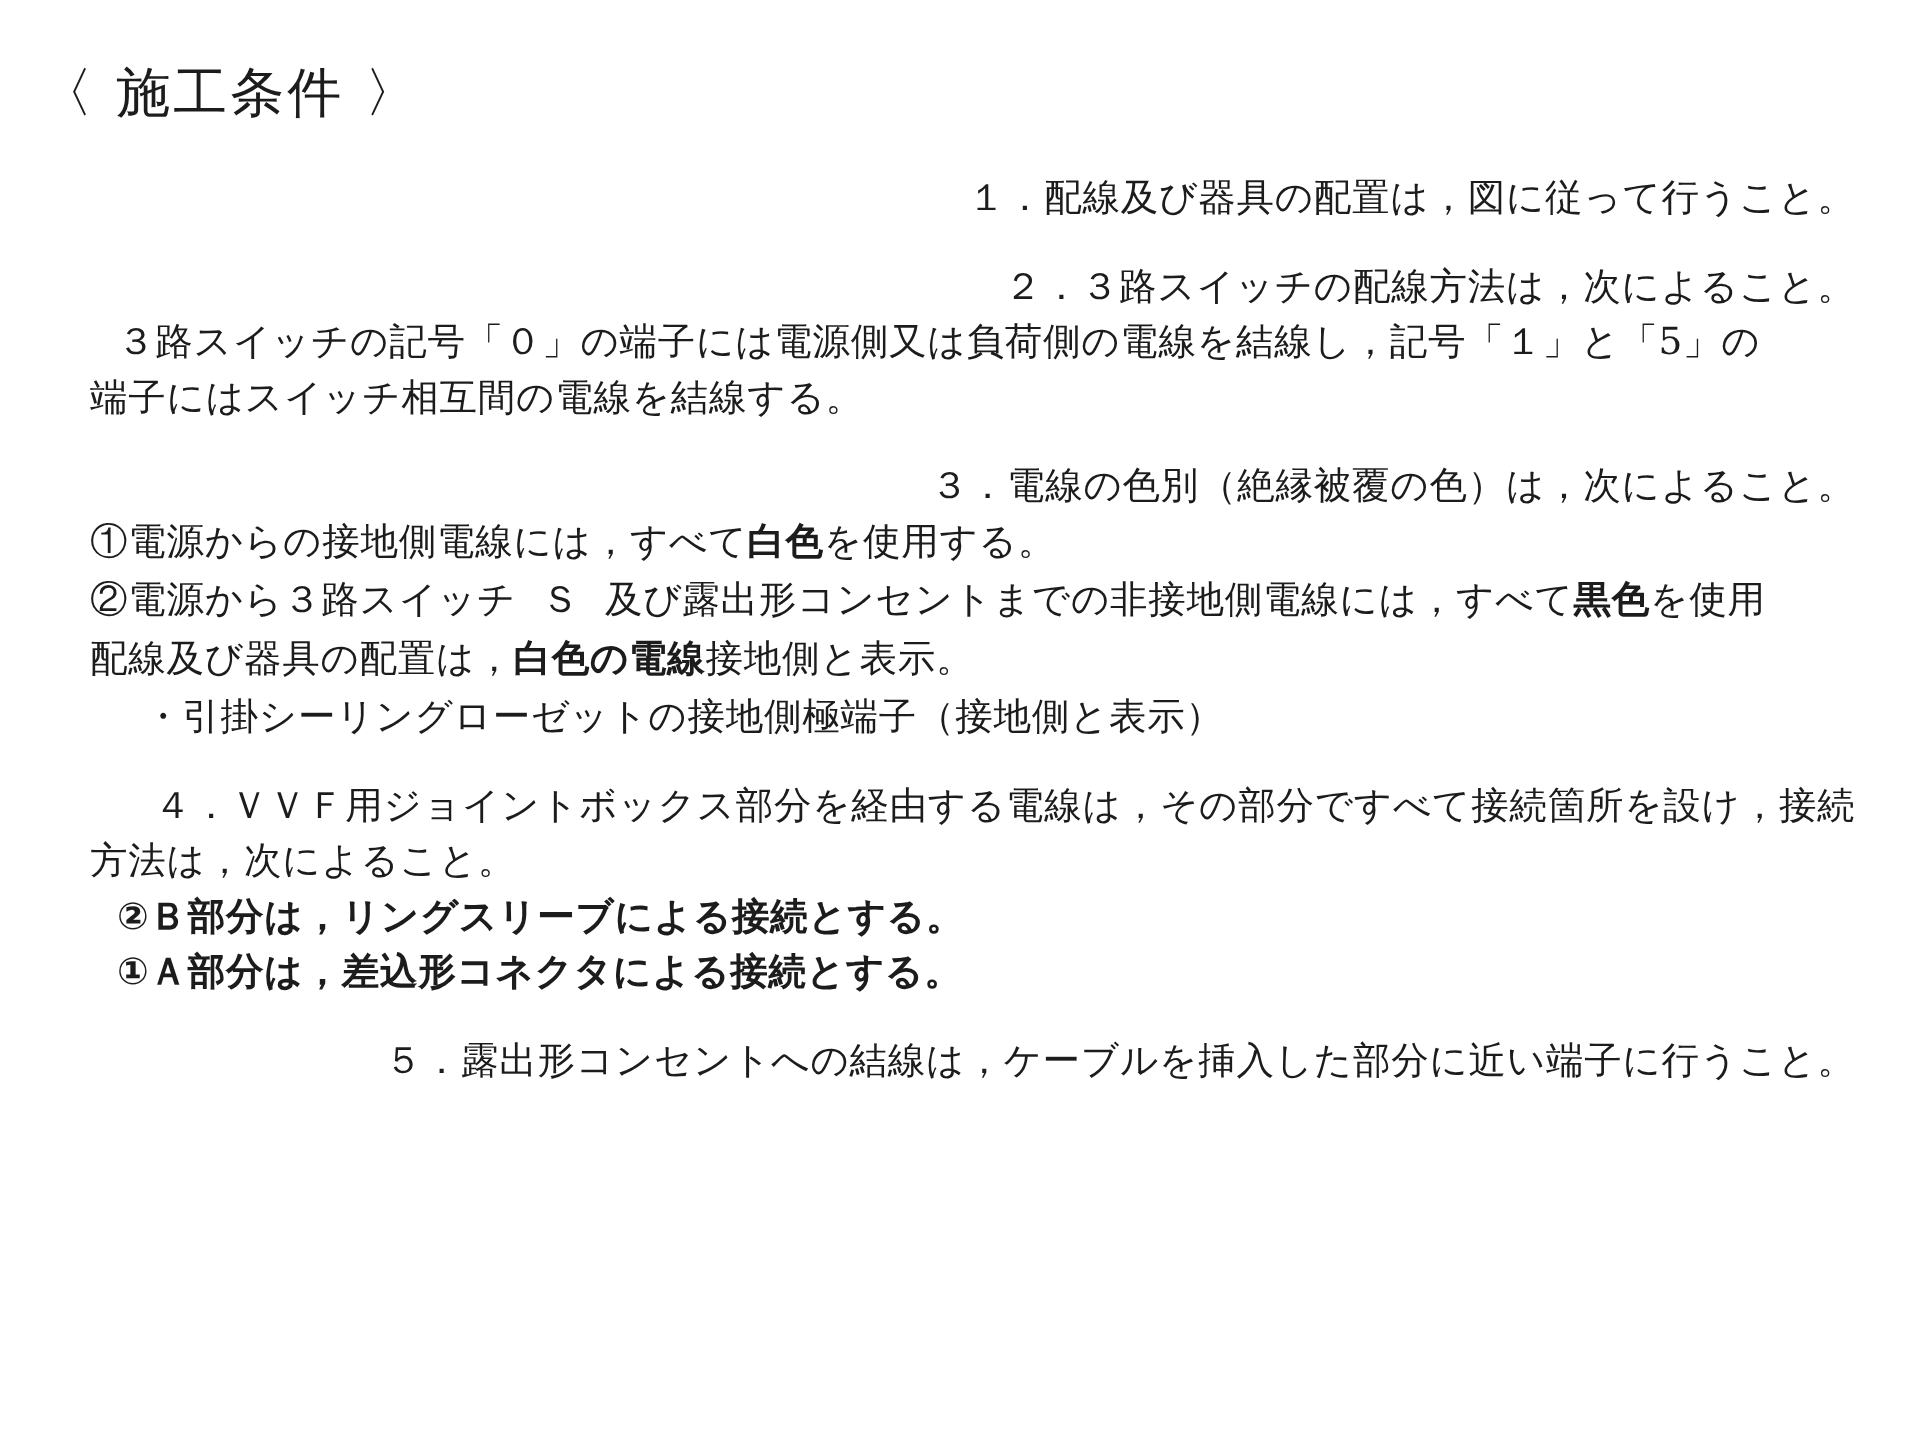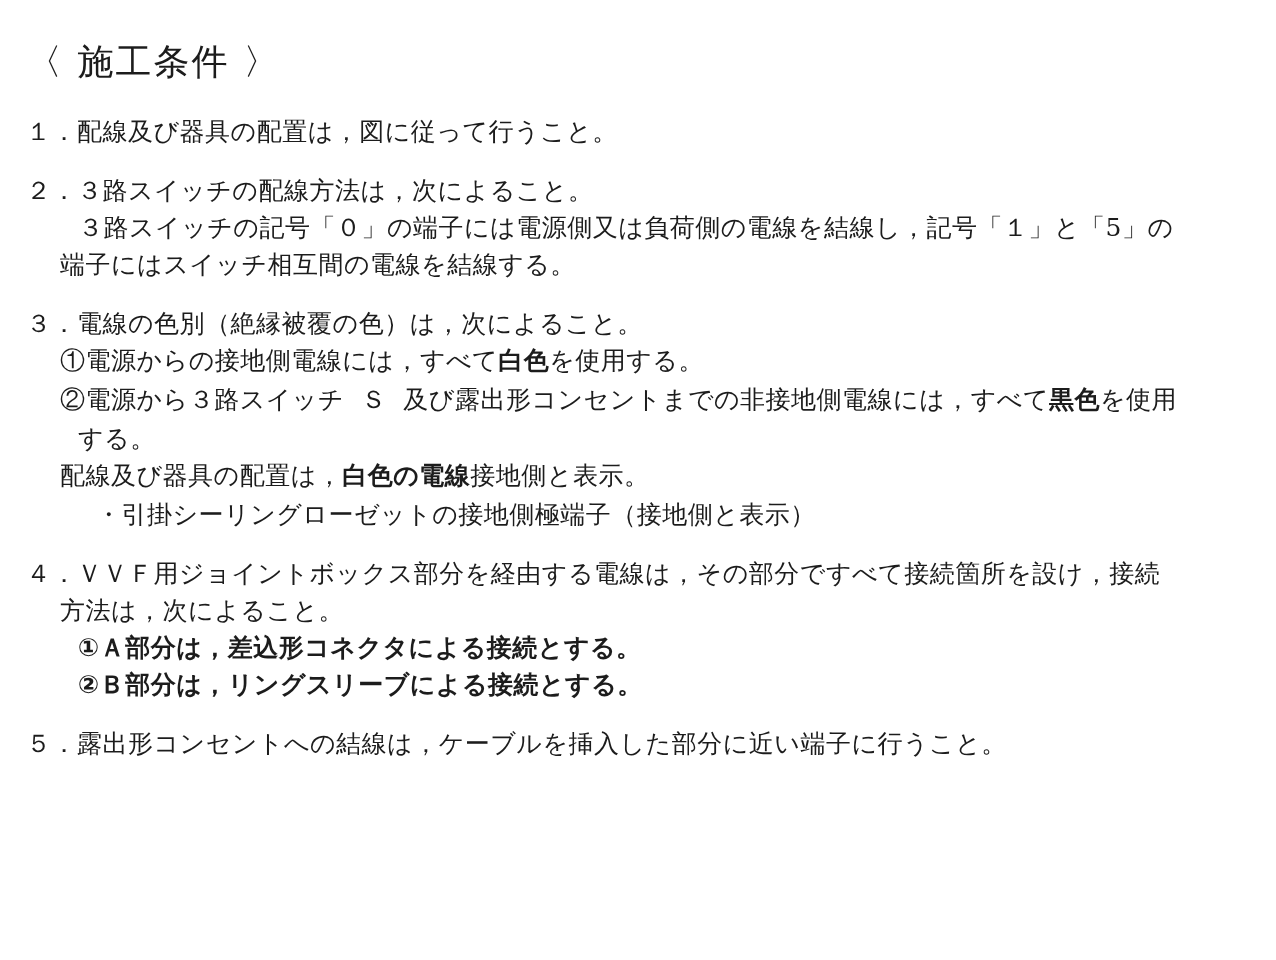--- a/index.html
+++ b/index.html
@@ -32,21 +32,21 @@
     margin-bottom: 22px;
   }
   .line {
     font-size: 25px;
     line-height: 1.48;
     letter-spacing: 0.5px;
     white-space: pre-wrap;
   }
   .indent-1 { padding-left: 34px; }
   .indent-2 { padding-left: 52px; }
-  .hang { padding-left: 34px; text-indent: -34px; }
+  .hang { padding-left: 34px; text-indent: -34px; text-align: right; }
   .bullet { padding-left: 88px; text-indent: -18px; }
   .b {
     font-family: Liberation Mono, monospace;
     font-weight: bold;
   }
   .gothic {
     font-family: "DejaVu Sans", "Liberation Sans", sans-serif;
     font-weight: bold;
     letter-spacing: 0.5px;
   }
@@ -65,29 +65,28 @@
   <div class="section">
     <div class="line hang">２．３路スイッチの配線方法は，次によること。</div>
     <div class="line indent-2">３路スイッチの記号「０」の端子には電源側又は負荷側の電線を結線し，記号「１」と「5」の</div>
     <div class="line indent-1">端子にはスイッチ相互間の電線を結線する。</div>
   </div>
 
   <div class="section">
     <div class="line hang">３．電線の色別（絶縁被覆の色）は，次によること。</div>
     <div class="line indent-1"><span>①電源からの接地側電線には，すべて</span><span class="b">白色</span><span>を使用する。</span></div>
     <div class="line indent-1"><span>②電源から３路スイッチ  Ｓ  及び露出形コンセントまでの非接地側電線には，すべて</span><span class="b">黒色</span><span>を使用</span></div>
-    <div class="line indent-2">する。</div>
     <div class="line indent-1"><span>配線及び器具の配置は，</span><span class="b">白色の電線</span><span>接地側と表示。</span></div>
     <div class="line bullet">・引掛シーリングローゼットの接地側極端子（接地側と表示）</div>
   </div>
 
   <div class="section">
     <div class="line hang">４．ＶＶＦ用ジョイントボックス部分を経由する電線は，その部分ですべて接続箇所を設け，接続</div>
     <div class="line indent-1">方法は，次によること。</div>
+    <div class="line indent-2 gothic">②Ｂ部分は，リングスリーブによる接続とする。</div>
     <div class="line indent-2 gothic">①Ａ部分は，差込形コネクタによる接続とする。</div>
-    <div class="line indent-2 gothic">②Ｂ部分は，リングスリーブによる接続とする。</div>
   </div>
 
   <div class="section">
     <div class="line hang">５．露出形コンセントへの結線は，ケーブルを挿入した部分に近い端子に行うこと。</div>
   </div>
 
 </div>
 
 </body></html>

